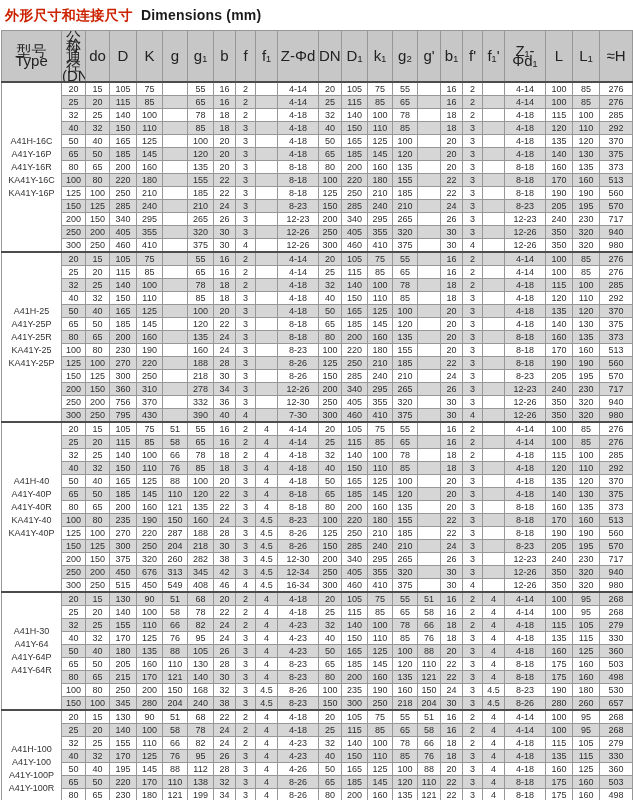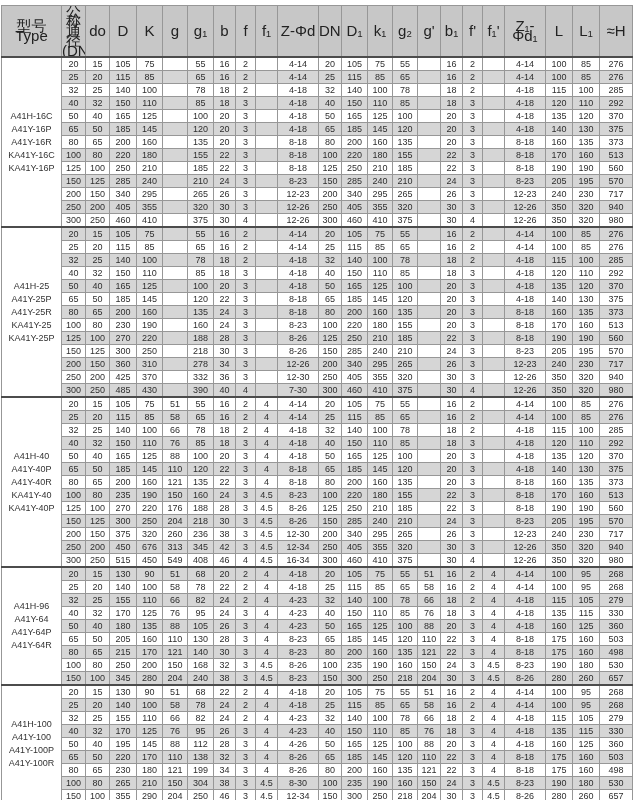--- a/index.html
+++ b/index.html
@@ -15,20 +15,24 @@
   thead th { background:#c7c7c7; font-weight:normal; height:30px; line-height:10px; font-size:15px; color:#222; }
   tbody td { height:12px; }
   tr.alt td { background:#d6d6d6; }
   td.model { background:#ffffff !important; font-size:9px; line-height:13px; color:#333;margin-top:29px; }
   tr.group-start td, tr.group-start td.model { border-top:2px solid #4c4c4c; }
 </style>
 </head>
 <body>
 
 <div class="page">
+  <div class="title">
+    <span class="title-zh">外形尺寸和连接尺寸</span>
+    <span class="title-en">Dimensions (mm)</span>
+  </div>
 
   <table class="dims">
     <colgroup>
         <col style="width: 60px;">
         <col style="width: 24px;">
         <col style="width: 24px;">
         <col style="width: 27px;">
         <col style="width: 26px;">
         <col style="width: 25px;">
         <col style="width: 26px;">
@@ -662,21 +666,21 @@
           <td>3</td>
           <td></td>
           <td>12-23</td>
           <td>240</td>
           <td>230</td>
           <td>717</td>
         </tr>
         <tr>
           <td>250</td>
           <td>200</td>
-          <td>425</td>
+          <td>756</td>
           <td>370</td>
           <td></td>
           <td>332</td>
           <td>36</td>
           <td>3</td>
           <td></td>
           <td>12-30</td>
           <td>250</td>
           <td>405</td>
           <td>355</td>
@@ -686,21 +690,21 @@
           <td>3</td>
           <td></td>
           <td>12-26</td>
           <td>350</td>
           <td>320</td>
           <td>940</td>
         </tr>
         <tr class="alt">
           <td>300</td>
           <td>250</td>
-          <td>485</td>
+          <td>795</td>
           <td>430</td>
           <td></td>
           <td>390</td>
           <td>40</td>
           <td>4</td>
           <td></td>
           <td>7-30</td>
           <td>300</td>
           <td>460</td>
           <td>410</td>
@@ -909,21 +913,21 @@
           <td>8-18</td>
           <td>170</td>
           <td>160</td>
           <td>513</td>
         </tr>
         <tr>
           <td>125</td>
           <td>100</td>
           <td>270</td>
           <td>220</td>
-          <td>176</td>
+          <td>287</td>
           <td>188</td>
           <td>28</td>
           <td>3</td>
           <td>4.5</td>
           <td>8-26</td>
           <td>125</td>
           <td>250</td>
           <td>210</td>
           <td>185</td>
           <td></td>
@@ -958,21 +962,21 @@
           <td>205</td>
           <td>195</td>
           <td>570</td>
         </tr>
         <tr>
           <td>200</td>
           <td>150</td>
           <td>375</td>
           <td>320</td>
           <td>260</td>
-          <td>236</td>
+          <td>282</td>
           <td>38</td>
           <td>3</td>
           <td>4.5</td>
           <td>12-30</td>
           <td>200</td>
           <td>340</td>
           <td>295</td>
           <td>265</td>
           <td></td>
           <td>26</td>
@@ -1025,21 +1029,21 @@
           <td></td>
           <td>30</td>
           <td>4</td>
           <td></td>
           <td>12-26</td>
           <td>350</td>
           <td>320</td>
           <td>980</td>
         </tr>
         <tr class="group-start alt">
-          <td class="model" rowspan="9">A41H-96
+          <td class="model" rowspan="9">A41H-30
 A41Y-64
 A41Y-64P
 A41Y-64R</td>
           <td>20</td>
           <td>15</td>
           <td>130</td>
           <td>90</td>
           <td>51</td>
           <td>68</td>
           <td>20</td>

